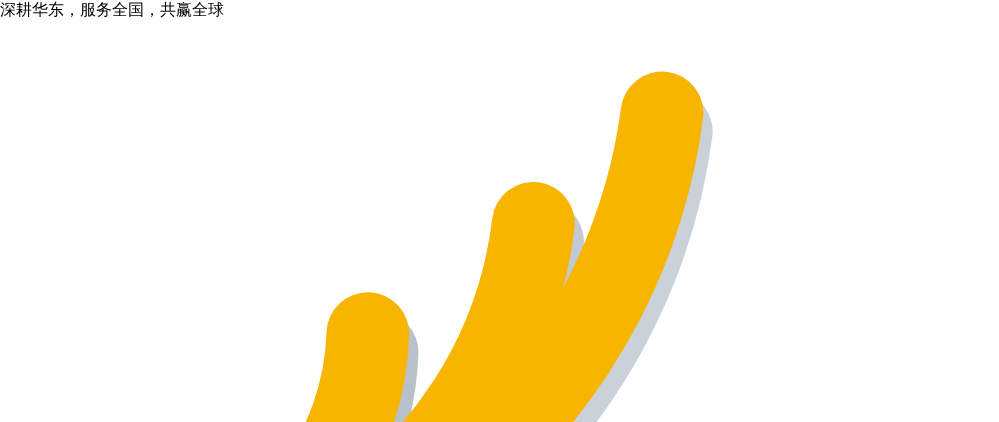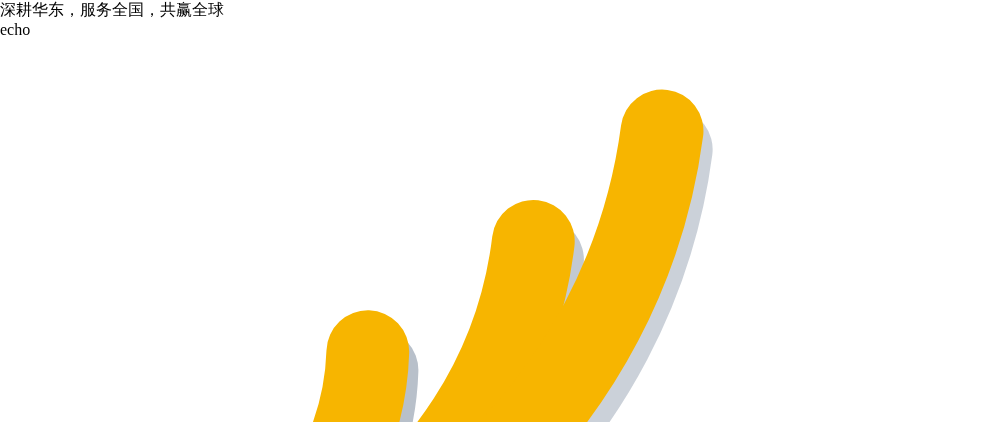--- a/index.html
+++ b/index.html
@@ -131,21 +131,20 @@
 <body>
 
 <div id="banner">
 
   <div class="headline">深耕华东，服务全国，共赢全球</div>
 
 
   <div class="logo">
 
     <div class="logo-echo">
-      <div class="logo-word"><span>ech</span><span class="gold-o">o</span></div>
 
       <svg class="logo-waves" viewBox="0 0 92 78">
         <g fill="none" stroke="#f7b500" stroke-linecap="round">
           <path d="M 18 62 A 30 30 0 0 0 40 34" stroke-width="9" transform="translate(1,2)" stroke="rgba(20,45,80,0.30)"></path>
           <path d="M 36 56 A 46 46 0 0 0 58 22" stroke-width="9" transform="translate(1,2)" stroke="rgba(20,45,80,0.26)"></path>
           <path d="M 52 48 A 62 62 0 0 0 72 10" stroke-width="9" transform="translate(1,2)" stroke="rgba(20,45,80,0.22)"></path>
         </g>
         <g fill="none" stroke="#f7b500" stroke-linecap="round">
           <path d="M 18 62 A 30 30 0 0 0 40 34" stroke-width="9"></path>
           <path d="M 36 56 A 46 46 0 0 0 58 22" stroke-width="9"></path>

